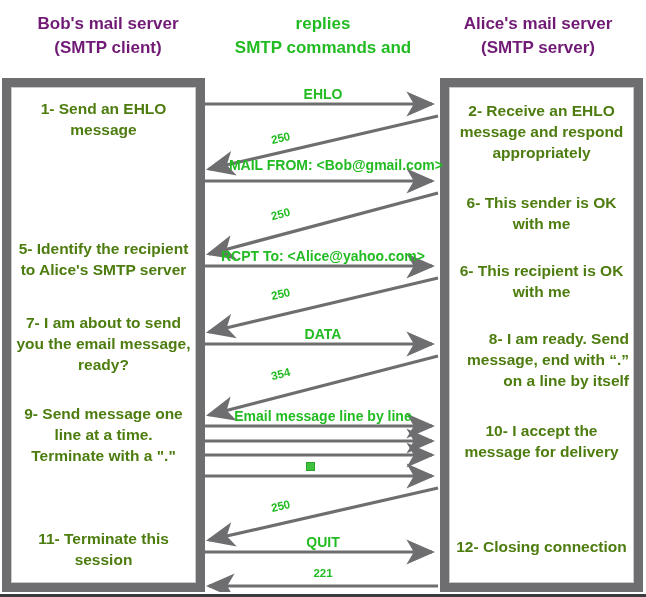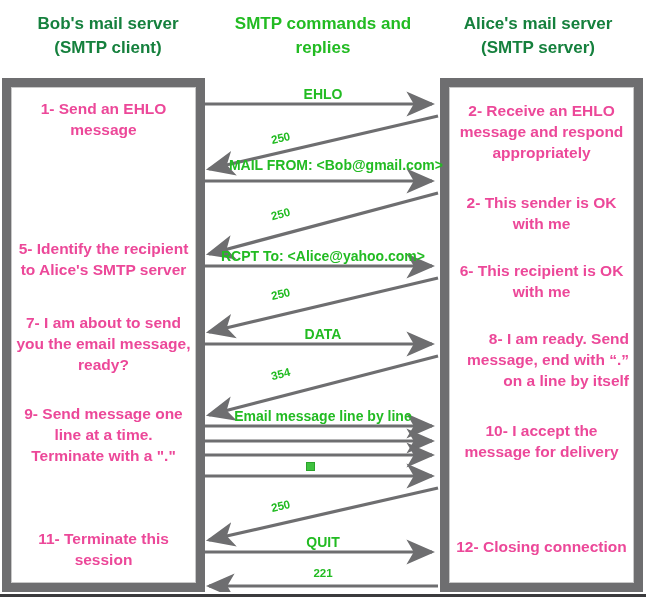--- a/index.html
+++ b/index.html
@@ -19,21 +19,21 @@
 
   
   .col-title {
     position: absolute;
     text-align: center;
     font-weight: bold;
     font-size: 17px;
     line-height: 24px;
     letter-spacing: 0px;
   }
-  .col-title.gray  { color: #15803d; }
+  .col-title.gray  { color: #701a75; }
   .col-title.green { color: #22bb22; }
 
   #title-left   { left: 6px;   top: 12px; width: 204px; }
   #title-center { left: 216px; top: 12px; width: 214px; }
   #title-right  { left: 436px; top: 12px; width: 204px; }
 
   
   .panel {
     position: absolute;
     background: #6e6e70;
@@ -48,21 +48,21 @@
   }
   #panel-left  { left: 2px;   top: 78px; width: 203px; height: 514px; }
   #panel-right { left: 440px; top: 78px; width: 203px; height: 514px; }
 
   
   .step {
     position: absolute;
     width: 100%;
     left: 0;
     text-align: center;
-    color: #ec4899;
+    color: #4d7c0f;
     font-weight: bold;
     font-size: 15.5px;
     line-height: 21px;
     padding: 0 4px;
   }
 
   
   #lane {
     position: absolute;
     left: 203px;
@@ -104,43 +104,43 @@
 <body>
 
 <div id="stage">
 
   <div id="title-left" class="col-title gray">
     <div>Bob's mail server</div>
     <div>(SMTP client)</div>
   </div>
 
   <div id="title-center" class="col-title green">
+    <div>replies</div>
     <div>SMTP commands and</div>
-    <div>replies</div>
   </div>
 
   <div id="title-right" class="col-title gray">
     <div>Alice's mail server</div>
     <div>(SMTP server)</div>
   </div>
 
   <div id="panel-left" class="panel">
     <div class="panel-inner">
       <div class="step" style="top:10px;">1- Send an EHLO message</div>
       <div class="step" style="top:150px;">5- Identify the recipient to Alice's SMTP server</div>
       <div class="step" style="top:224px;">7- I am about to send you the email message, ready?</div>
       <div class="step" style="top:315px;">9- Send message one line at a time. Terminate with a "."</div>
       <div class="step" style="top:440px;text-align:center;">11- Terminate this session</div>
     </div>
   </div>
 
   <div id="panel-right" class="panel">
     <div class="panel-inner">
       <div class="step" style="top:12px;">2- Receive an EHLO message and respond appropriately</div>
-      <div class="step" style="top:104px;">2- This sender is OK with me</div>
+      <div class="step" style="top:104px;">6- This sender is OK with me</div>
       <div class="step" style="top:172px;">6- This recipient is OK with me</div>
       <div class="step" style="top:240px;text-align:right;">8-  I am ready. Send message, end with “.” on a line by itself</div>
       <div class="step" style="top:332px;">10-  I accept the message for delivery</div>
       <div class="step" style="top:448px;">12-  Closing connection</div>
     </div>
   </div>
 
   <div id="lane">
 
     <svg width="240" height="514" viewBox="0 0 240 514">

